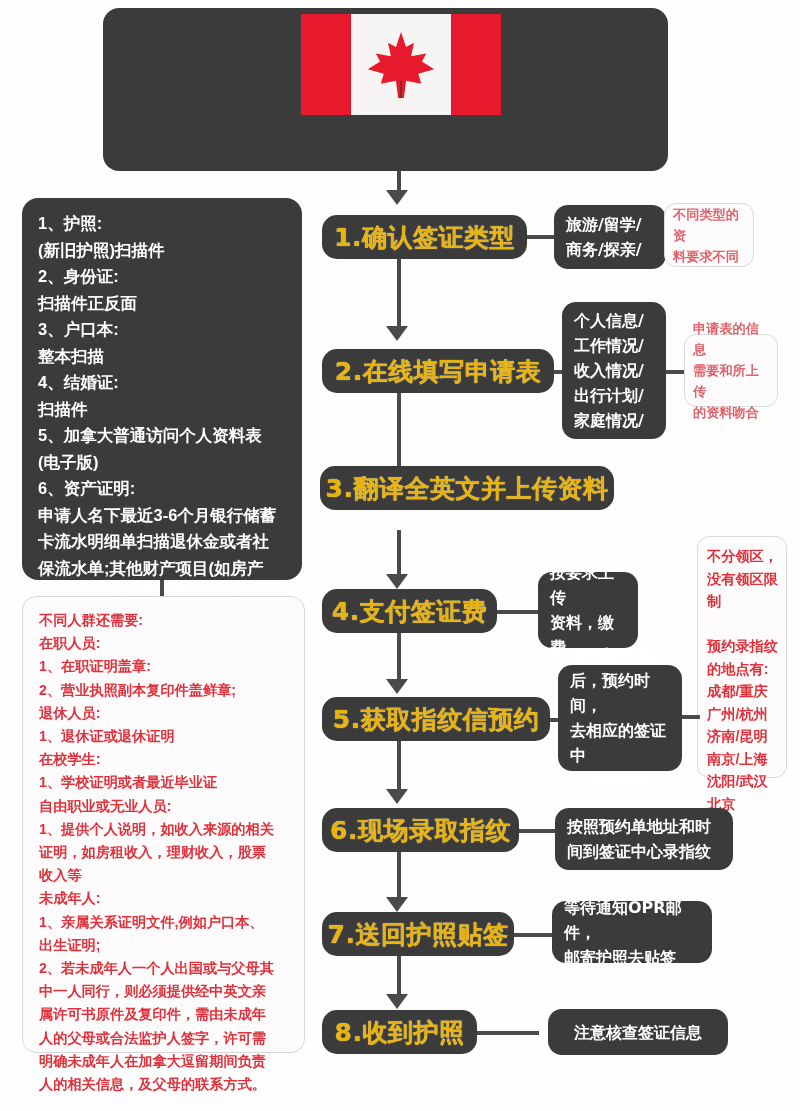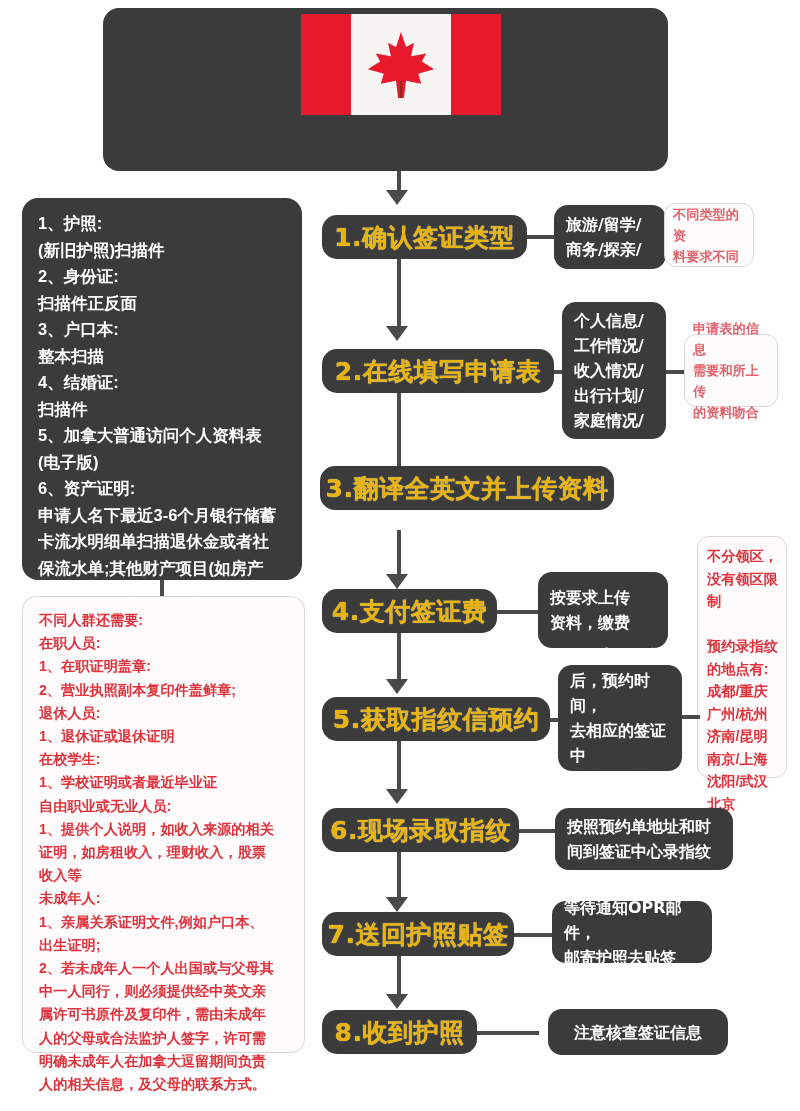--- a/index.html
+++ b/index.html
@@ -250,21 +250,21 @@
 <div class="abs vline" style="left:397px; top:393px; height:80px;"></div>
 <div class="abs arrow" style="left:386px; top:470px;"></div>
 
 <div class="abs step" style="left:320px; top:466px; width:294px; height:44px;">3.翻译全英文并上传资料</div>
 
 <div class="abs vline" style="left:397px; top:530px; height:48px;"></div>
 <div class="abs arrow" style="left:386px; top:574px;"></div>
 
 <div class="abs step" style="left:322px; top:589px; width:175px; height:44px;">4.支付签证费</div>
 <div class="abs hline" style="left:497px; top:610px; width:41px;"></div>
-<div class="abs detail" style="left:538px; top:572px; width:130px; height:76px;">按要求上传
+<div class="abs detail" style="left:538px; top:572px; width:100px; height:76px;">按要求上传
 资料，缴费</div>
 
 <div class="abs vline" style="left:397px; top:633px; height:50px;"></div>
 <div class="abs arrow" style="left:386px; top:679px;"></div>
 
 <div class="abs step" style="left:322px; top:697px; width:228px; height:44px;">5.获取指纹信预约</div>
 <div class="abs hline" style="left:550px; top:718px; width:12px;"></div>
 <div class="abs detail" style="left:558px; top:665px; width:124px; height:106px;">收到邮件确认
 后，预约时间，
 去相应的签证中

